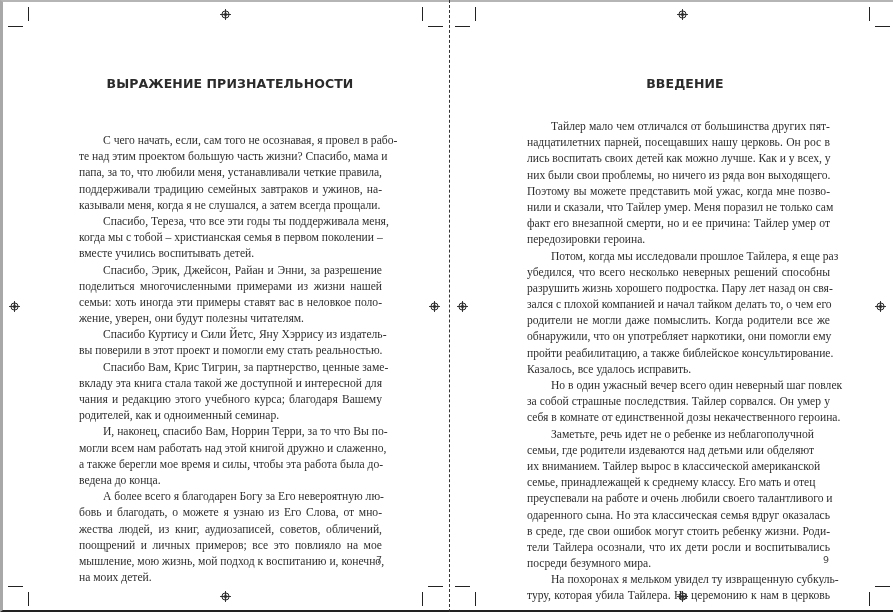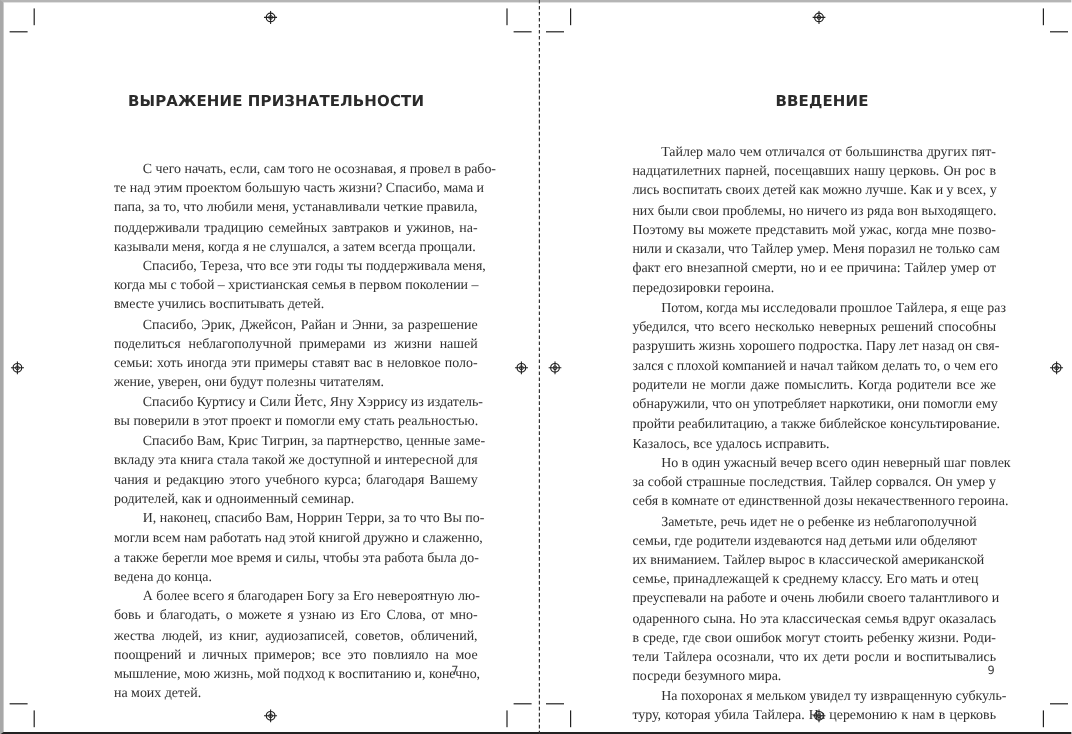--- a/index.html
+++ b/index.html
@@ -126,31 +126,31 @@
     <svg width="11" height="11" viewBox="0 0 11 11">
         <circle cx="5.5" cy="5.5" r="3.6" fill="none" stroke="#222" stroke-width="1"></circle>
         <circle cx="5.5" cy="5.5" r="1.6" fill="none" stroke="#222" stroke-width="0.8"></circle>
         <line x1="0" y1="5.5" x2="11" y2="5.5" stroke="#222" stroke-width="0.9"></line>
         <line x1="5.5" y1="0" x2="5.5" y2="11" stroke="#222" stroke-width="0.9"></line>
       </svg>
   </div>
 
   <div class="title" style="left:0;width:460px;top:76px;">ВЫРАЖЕНИЕ ПРИЗНАТЕЛЬНОСТИ</div>
 
-  <div class="body-text" id="left-text" style="left:79px;top:133px;width:303px;margin-left:16px;">
+  <div class="body-text" id="left-text" style="left:79px;top:133px;width:303px;">
       <span class="line indent">С чего начать, если, сам того не осознавая, я провел в рабо-</span>
       <span class="line">те над этим проектом большую часть жизни? Спасибо, мама и</span>
       <span class="line">папа, за то, что любили меня, устанавливали четкие правила,</span>
       <span class="line">поддерживали традицию семейных завтраков и ужинов, на-</span>
       <span class="line last">казывали меня, когда я не слушался, а затем всегда прощали.</span>
       <span class="line indent">Спасибо, Тереза, что все эти годы ты поддерживала меня,</span>
       <span class="line">когда мы с тобой – христианская семья в первом поколении –</span>
       <span class="line last">вместе учились воспитывать детей.</span>
       <span class="line indent">Спасибо, Эрик, Джейсон, Райан и Энни, за разрешение</span>
-      <span class="line">поделиться неблагополучной примерами из жизни нашей</span>
+      <span class="line">поделиться многочисленными примерами из жизни нашей</span>
       <span class="line">семьи: хоть иногда эти примеры ставят вас в неловкое поло-</span>
       <span class="line last">жение, уверен, они будут полезны читателям.</span>
       <span class="line indent">Спасибо Куртису и Сили Йетс, Яну Хэррису из издатель-</span>
       <span class="line last">вы поверили в этот проект и помогли ему стать реальностью.</span>
       <span class="line indent">Спасибо Вам, Крис Тигрин, за партнерство, ценные заме-</span>
       <span class="line">вкладу эта книга стала такой же доступной и интересной для</span>
       <span class="line">чания и редакцию этого учебного курса; благодаря Вашему</span>
       <span class="line last">родителей, как и одноименный семинар.</span>
       <span class="line indent">И, наконец, спасибо Вам, Норрин Терри, за то что Вы по-</span>
       <span class="line">могли всем нам работать над этой книгой дружно и слаженно,</span>

